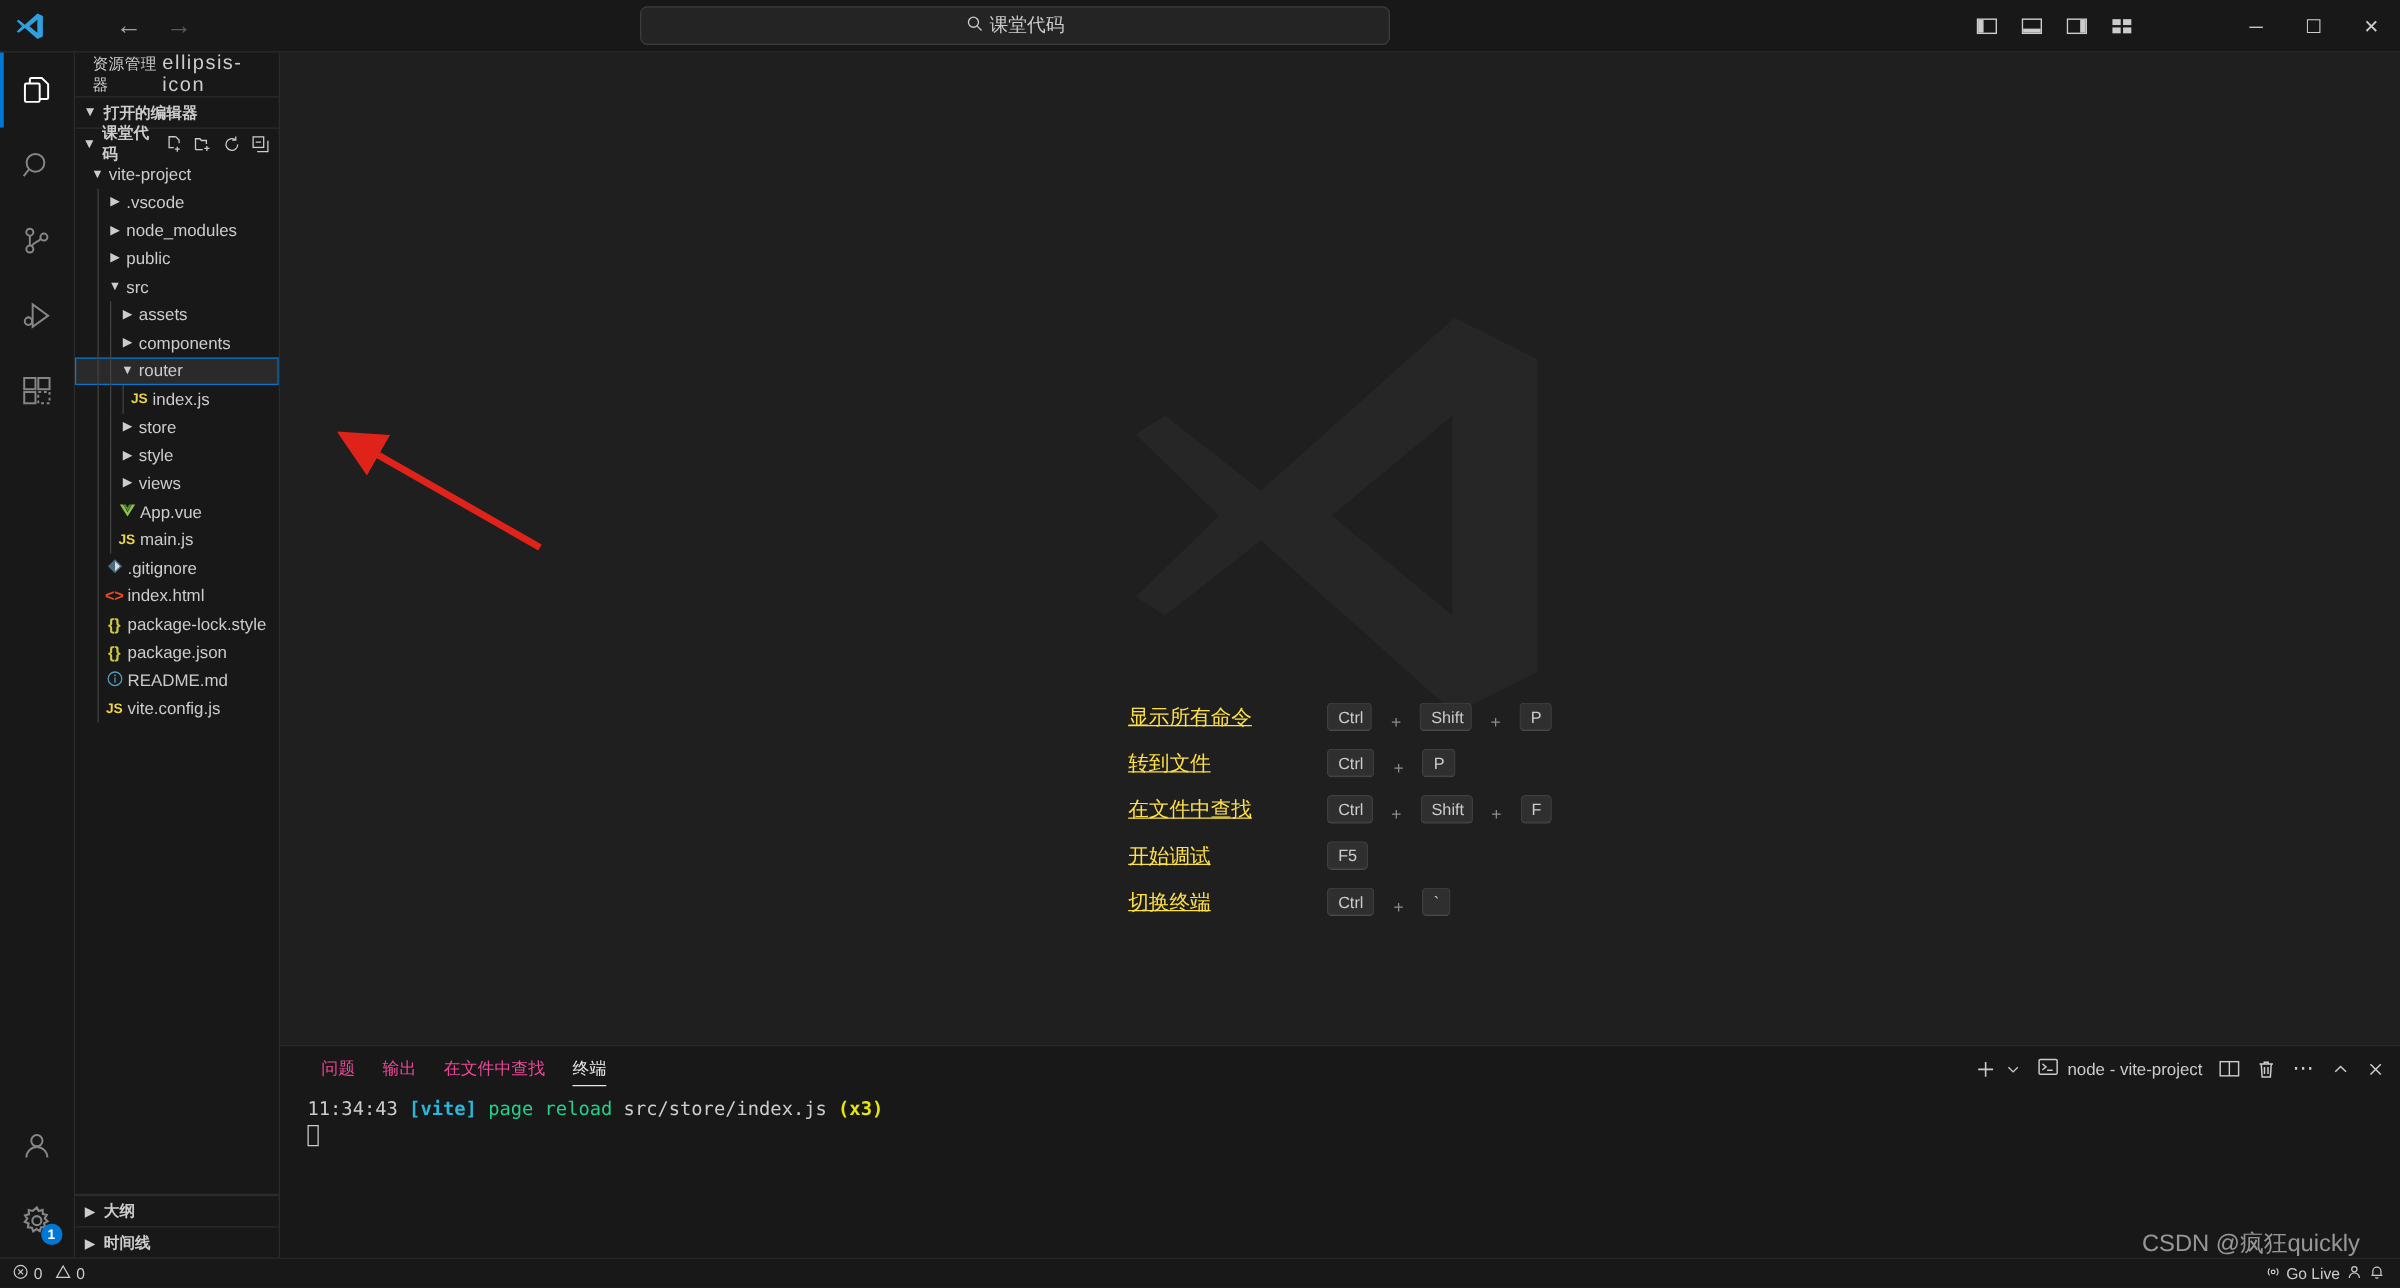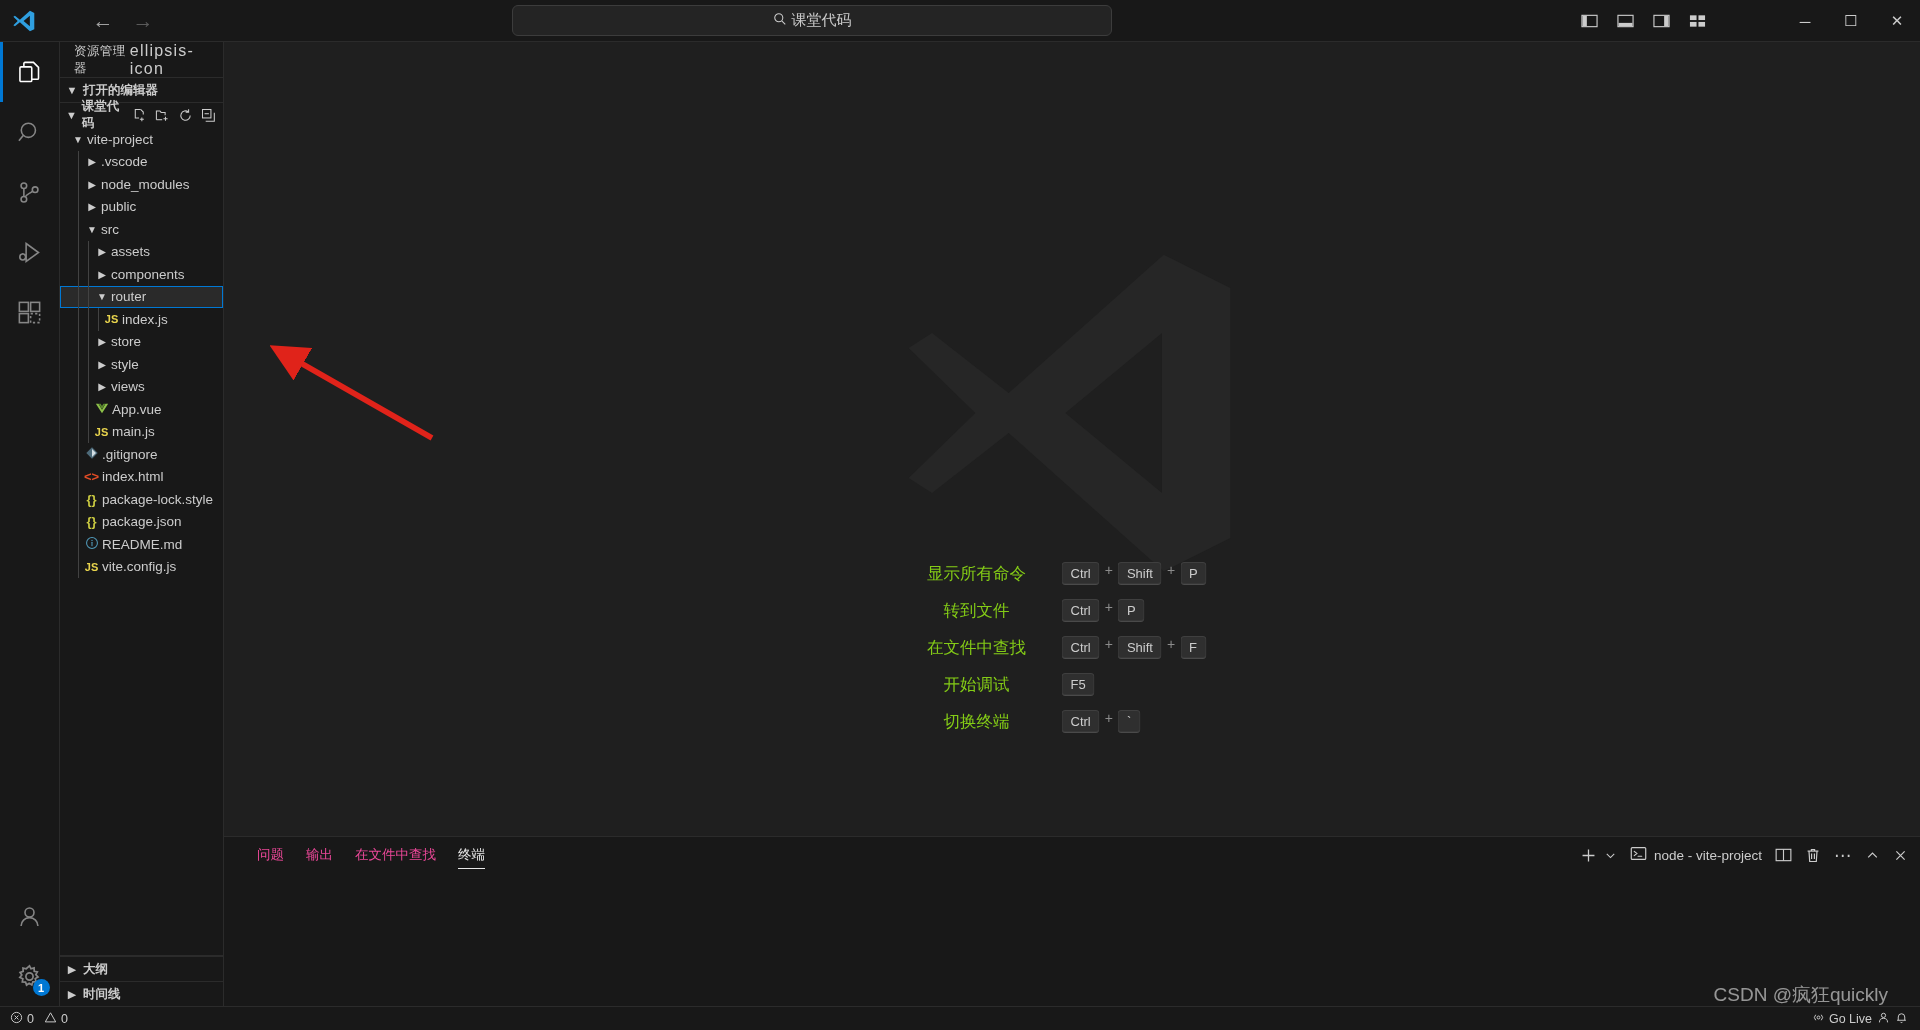--- a/index.html
+++ b/index.html
@@ -111,22 +111,22 @@
   .welcome { flex: 1 1 auto; position: relative; overflow: hidden; }
   .watermark-logo {
     position: absolute; left: 50%; top: 47%;
     transform: translate(-50%,-50%); opacity: 1;
   }
   .shortcuts {
     position: absolute; left: 50%; top: 520px; transform: translateX(-50%);
     display: flex; flex-direction: column; gap: 14px;
   }
   .scrow { display: flex; align-items: center; justify-content: flex-end; gap: 11px; }
-  .sclabel { color: #84cc16; font-size: 16.5px; width: 148px; text-align: center; }
-  .keys { display: flex; align-items: flex-start; gap: 5px; width: 180px; }
+  .sclabel { color: #fde047; font-size: 16.5px; width: 148px; text-align: left; text-decoration: underline; }
+  .keys { display: flex; align-items: flex-end; gap: 15px; width: 180px; }
   .kbd {
     background: #2f2f2f; border: 1px solid #3f3f3f; border-bottom-color: #4a4a4a;
     border-radius: 4px; color: #cccccc; font-size: 13px;
     padding: 3px 8px; min-width: 22px; text-align: center;
     box-shadow: inset 0 -1px 0 rgba(255,255,255,.04);
   }
   .plus { color: #8c8c8c; font-size: 14px; }
 
   
   .panel {
@@ -588,20 +588,24 @@
                 </svg>
             </span>
             <span class="pa">
               <svg width="15" height="15" viewBox="0 0 16 16" stroke="#cccccc" stroke-width="1.3">
                   <path d="M3.6 3.6 L12.4 12.4 M12.4 3.6 L3.6 12.4"></path>
                 </svg>
             </span>
           </div>
         </div>
 
+        <div class="term-body">
+          <div class="term-line"><span class="t-time">11:34:43</span> <span class="t-vite">[vite]</span> <span class="t-green">page reload</span> <span class="t-white">src/store/index.js</span> <span class="t-yellow">(x3)</span></div>
+          <div class="term-line"><span class="cursor-block"></span></div>
+        </div>
       </div>
     </div>
   </div>
 
   <div class="statusbar">
     <div class="sb-left">
       <div class="sb-cell">
         <span>
           <svg width="13" height="13" viewBox="0 0 16 16" fill="none" stroke="#cccccc" stroke-width="1.2">
               <circle cx="8" cy="8" r="6.3"></circle>

